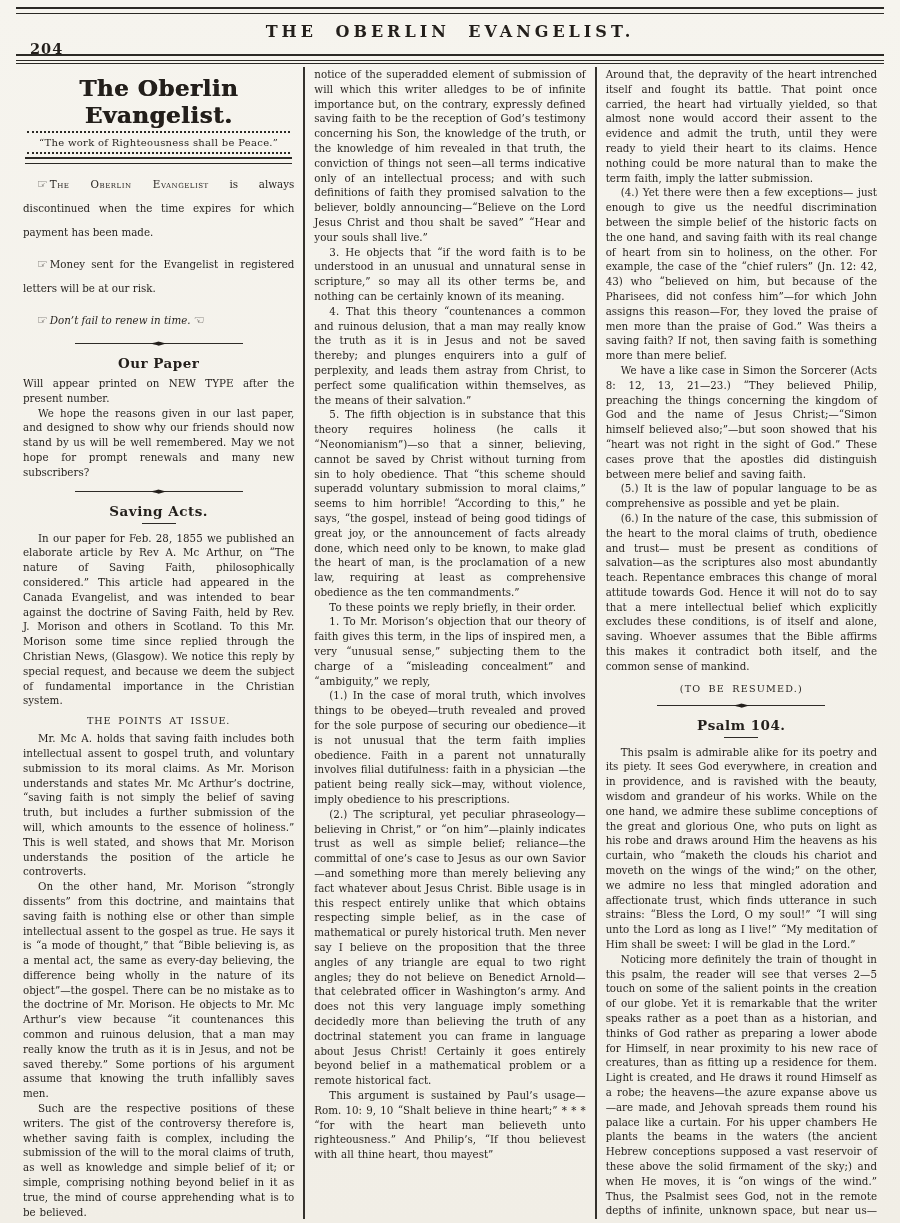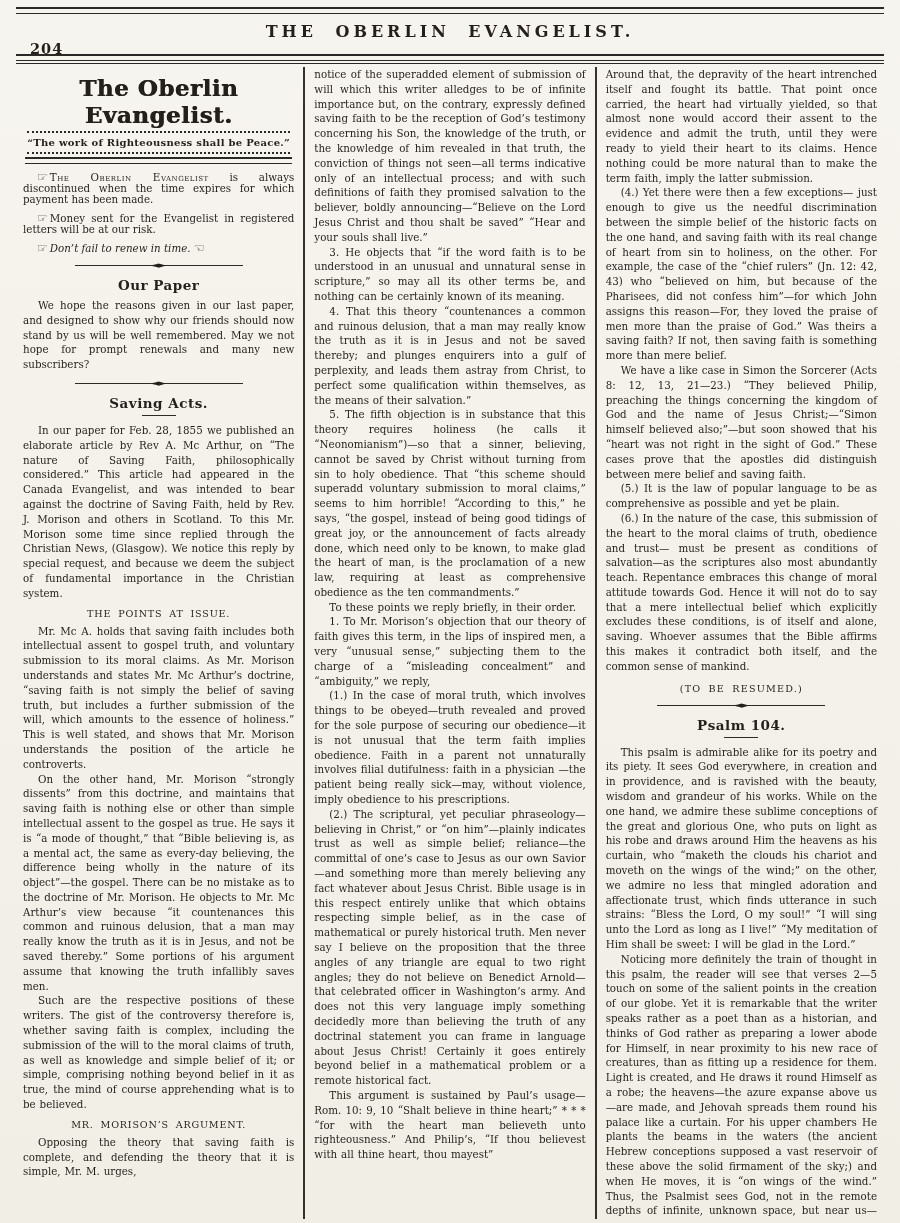--- a/index.html
+++ b/index.html
@@ -12,23 +12,23 @@
   .page-number{position:absolute;left:16px;top:24px;font-size:14.5px;font-weight:bold;letter-spacing:1px;}
   .paper-title{position:absolute;left:0;right:0;top:6px;text-align:center;font-size:16px;font-weight:bold;
     letter-spacing:4px;word-spacing:9px;}
   .columns{display:flex;align-items:stretch;height:1152px;overflow:hidden;margin-top:3px;}
   .col{flex:1 1 0;padding:0 9px;text-align:justify;overflow:hidden;}
   .col-mid{border-left:2px solid #35322d;border-right:2px solid #35322d;}
   
   .masthead-title{text-align:center;font-size:23px;font-weight:bold;margin:7px 0 3px;
     letter-spacing:0.5px;text-shadow:0.6px 0 0 #231f1b;}
   .rule-wavy{border-top:2px dotted #2b2925;margin:3px 4px;}
-  .motto{text-align:center;font-weight:bold;font-size:10px;margin:4px 0;letter-spacing:0.3px;}
+  .motto{text-align:center;font-weight:normal;font-size:10px;margin:4px 0;letter-spacing:0.3px;}
   .dateline{text-align:center;font-weight:bold;font-size:12.5px;letter-spacing:2.5px;word-spacing:5px;margin:6px 0 4px;}
-  .notice{font-size:10.3px;line-height:11px;margin:8px 0 0;text-indent:14px;}
+  .notice{font-size:10.3px;line-height:24px;margin:8px 0 0;text-indent:14px;}
   .notice .sc{font-variant:small-caps;letter-spacing:0.5px;}
   .notice.italic{font-style:italic;}
   .hand{font-style:normal;font-size:12px;padding-right:2px;}
   
   .divider{display:flex;align-items:center;width:62%;margin:8px auto;}
   .divider::before,.divider::after{content:"";flex:1;border-top:1px solid #2e2b27;}
   .divider .diamond{font-size:7px;line-height:7px;padding:0 1px;transform:scaleX(3) scaleY(0.8);}
   .heading{text-align:center;font-size:13.5px;font-weight:bold;margin:7px 0 5px;letter-spacing:0.5px;}
   .heading-rule{width:34px;border-top:1.5px solid #2e2b27;margin:-1px auto 7px;}
   .subheading{text-align:center;font-size:9.6px;font-weight:normal;letter-spacing:0.8px;word-spacing:3px;margin:7px 0 5px;}
@@ -60,20 +60,21 @@
 
         <p class="notice"><span class="hand">☞</span><span class="sc">The Oberlin Evangelist</span><span> is always discontinued when the time expires for which payment has been made.</span></p>
         <p class="notice"><span class="hand">☞</span><span>Money sent for the Evangelist in registered letters will be at our risk.</span></p>
         <p class="notice italic"><span class="hand">☞</span><span>Don’t fail to renew in time.</span> <span class="hand">☜</span></p>
         <div class="divider">
             <span class="diamond">◆</span>
           </div>
       </div>
       <div>
           <h2 class="heading">Our Paper</h2>
+          <p class="para noindent">Will appear printed on NEW TYPE after the present number.</p>
           <p class="para">We hope the reasons given in our last paper, and designed to show why our friends should now stand by us will be well remembered.  May we not hope for prompt renewals and many new subscribers?</p>
           <div class="divider">
             <span class="diamond">◆</span>
           </div>
           <h2 class="heading">Saving Acts.</h2>
           <div class="heading-rule"></div>
           <p class="para">In our paper for Feb. 28, 1855 we published an elaborate article by Rev A. Mc Arthur, on “The nature of Saving Faith, philosophically considered.”  This article had appeared in the Canada Evangelist, and was intended to bear against the doctrine of Saving Faith, held by Rev. J. Morison and others in Scotland.  To this Mr. Morison some time since replied through the Christian News, (Glasgow).  We notice this reply by special request, and because we deem the subject of fundamental importance in the Christian system.</p>
           <h3 class="subheading">THE POINTS AT ISSUE.</h3>
           <p class="para">Mr. Mc A. holds that saving faith includes both intellectual assent to gospel truth, and voluntary submission to its moral claims.  As Mr. Morison understands and states Mr. Mc Arthur’s doctrine, “saving faith is not simply the belief of saving truth, but includes a further submission of the will, which amounts to the essence of holiness.”  This is well stated, and shows that Mr. Morison understands the position of the article he controverts.</p>
           <p class="para">On the other hand, Mr. Morison “strongly dissents” from this doctrine, and maintains that saving faith is nothing else or other than simple intellectual assent to the gospel as true.  He says it is “a mode of thought,” that “Bible believing is, as a mental act, the same as every-day believing, the difference being wholly in the nature of its object”—the gospel.  There can be no mistake as to the doctrine of Mr. Morison.  He objects to Mr. Mc Arthur’s view because “it countenances this common and ruinous delusion, that a man may really know the truth as it is in Jesus, and not be saved thereby.”  Some portions of his argument assume that knowing the truth infallibly saves men.</p>

